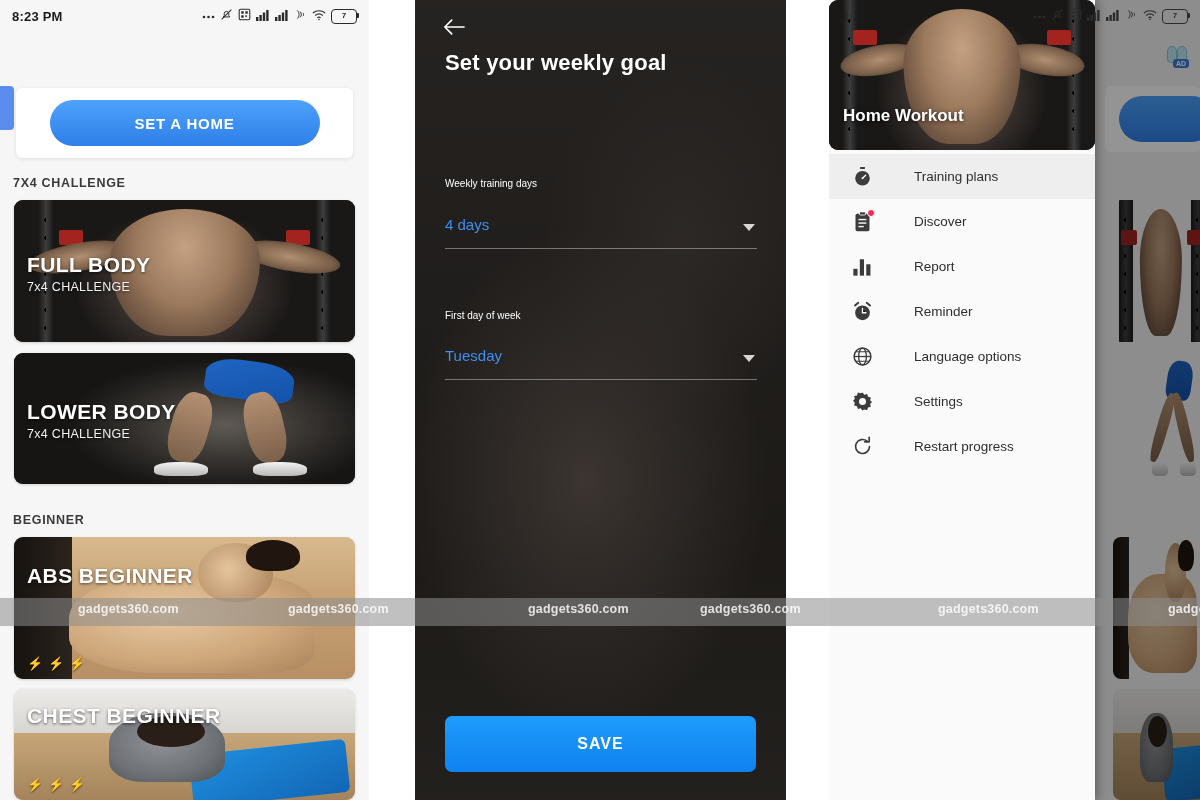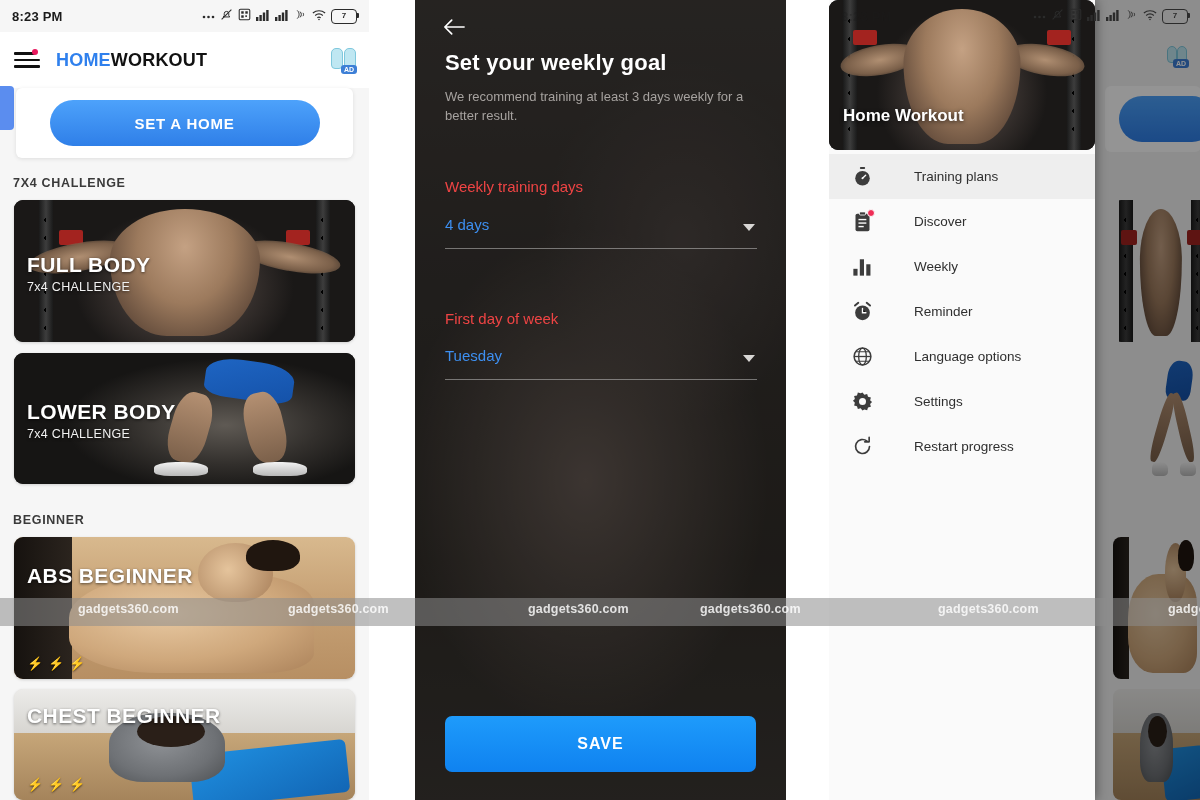--- a/index.html
+++ b/index.html
@@ -113,21 +113,21 @@
   
   .p2 .bg{position:absolute;inset:0;background:
       radial-gradient(ellipse 70% 45% at 46% 60%, #6a5d57 0%, rgba(46,41,39,0) 70%),
       radial-gradient(ellipse 50% 30% at 72% 30%, #4a4240 0%, rgba(42,38,36,0) 75%),
       linear-gradient(180deg,#3a3634 0%,#2e2b29 35%,#26231f 70%,#33302d 100%);}
   .p2 .bg:after{content:"";position:absolute;inset:0;background:rgba(22,20,19,.55);}
   .p2 .inner{position:absolute;inset:0;}
   .backbtn{position:absolute;left:22px;top:10px;width:34px;height:34px;display:flex;align-items:center;justify-content:center;cursor:pointer;}
   .goal-h1{position:absolute;left:30px;top:50px;font-size:22px;font-weight:bold;color:#fff;letter-spacing:.2px;}
   .goal-sub{position:absolute;left:30px;top:88px;width:312px;font-size:13px;line-height:1.45;color:#a6a29f;}
-  .fld-label{position:absolute;left:30px;font-size:15px;color:#ef4444;}
+  .fld-label{position:absolute;left:30px;font-size:10px;color:#ffffff;}
   .lb1{top:178px;}
   .lb2{top:310px;}
   .fld{position:absolute;left:30px;width:312px;height:38px;border-bottom:1px solid rgba(225,225,225,.45);}
   .f1{top:210px;}
   .f2{top:341px;}
   .fld .val{position:absolute;left:0;top:6px;font-size:15px;color:#3d8ff0;}
   .caret{position:absolute;right:2px;top:14px;width:0;height:0;border-left:6.5px solid transparent;border-right:6.5px solid transparent;border-top:7px solid #d8d6d4;cursor:pointer;}
   .savebtn{position:absolute;left:30px;top:716px;width:311px;height:56px;border-radius:7px;background:linear-gradient(180deg,#1e9bfb 0%,#0f82f0 100%);color:#fff;font-size:16px;font-weight:bold;letter-spacing:1px;display:flex;align-items:center;justify-content:center;border:none;cursor:pointer;}
 
   
@@ -221,38 +221,20 @@
               <path d="M6.1 9.6A3.3 3.3 0 0 1 9.9 9.6" fill="none" stroke="#2b2b2b" stroke-width="1.3"></path>
               <circle cx="8" cy="11.6" r=".9" fill="#2b2b2b"></circle>
             </svg>
         </span>
         <span class="batt">
             <span>7</span>
           </span>
       </div>
     </div>
 
-    <div class="appbar">
-      <div class="hamburger">
-        <i></i>
-          <i></i>
-          <i></i>
-          <span class="ham-dot"></span>
-      </div>
-      <div class="brand">
-        <span class="b1">HOME</span><span class="b2">WORKOUT</span>
-      </div>
-      <div class="ad-badge">
-        <div class="ad-pods">
-          <span class="pod pl"></span>
-            <span class="pod pr"></span>
-          <span class="adtag">AD</span>
-        </div>
-      </div>
-    </div>
 
     <div class="left-sliver"></div>
 
     <div class="goal-card">
       <button class="goal-btn">SET A HOME</button>
     </div>
 
     <div class="sec-title t-7x4">7X4 CHALLENGE</div>
 
     <div class="card c-full">
@@ -329,21 +311,20 @@
 
   <div class="panel p2">
     <div class="bg"></div>
     <div class="inner">
       <div class="backbtn">
         <svg width="22" height="18" viewBox="0 0 24 18">
             <path d="M9.5 1.5 2 9l7.5 7.5M2 9h21" fill="none" stroke="#ffffff" stroke-width="1.8" stroke-linecap="round" stroke-linejoin="round"></path>
           </svg>
       </div>
       <div class="goal-h1">Set your weekly goal</div>
-      <div class="goal-sub">We recommend training at least 3 days weekly for a better result.</div>
 
       <div class="fld-label lb1">Weekly training days</div>
       <div class="fld f1">
         <span class="val">4 days</span>
         <span class="caret"></span>
       </div>
 
       <div class="fld-label lb2">First day of week</div>
       <div class="fld f2">
         <span class="val">Tuesday</span>
@@ -514,21 +495,21 @@
         </div>
 
         <div class="dw-item">
           <span class="dw-ic">
             <svg width="20" height="20" viewBox="0 0 22 22">
                 <rect x="1.5" y="13" width="4.6" height="7.5" fill="#3c3c3c"></rect>
                 <rect x="8.6" y="2.5" width="4.6" height="18" fill="#3c3c3c"></rect>
                 <rect x="15.7" y="8" width="4.6" height="12.5" fill="#3c3c3c"></rect>
               </svg>
           </span>
-          <span class="dw-lb">Weekly</span>
+          <span class="dw-lb">Report</span>
         </div>
 
         <div class="dw-item">
           <span class="dw-ic">
             <svg width="21" height="21" viewBox="0 0 24 24">
                 <circle cx="12" cy="13.5" r="8.4" fill="#3c3c3c"></circle>
                 <path d="M3.4 5.2 7.2 2M20.6 5.2 16.8 2" stroke="#3c3c3c" stroke-width="2.2" stroke-linecap="round"></path>
                 <path d="M12 8.6V13.5h3.9" stroke="#fafafa" stroke-width="1.6" stroke-linecap="round"></path>
               </svg>
           </span>

